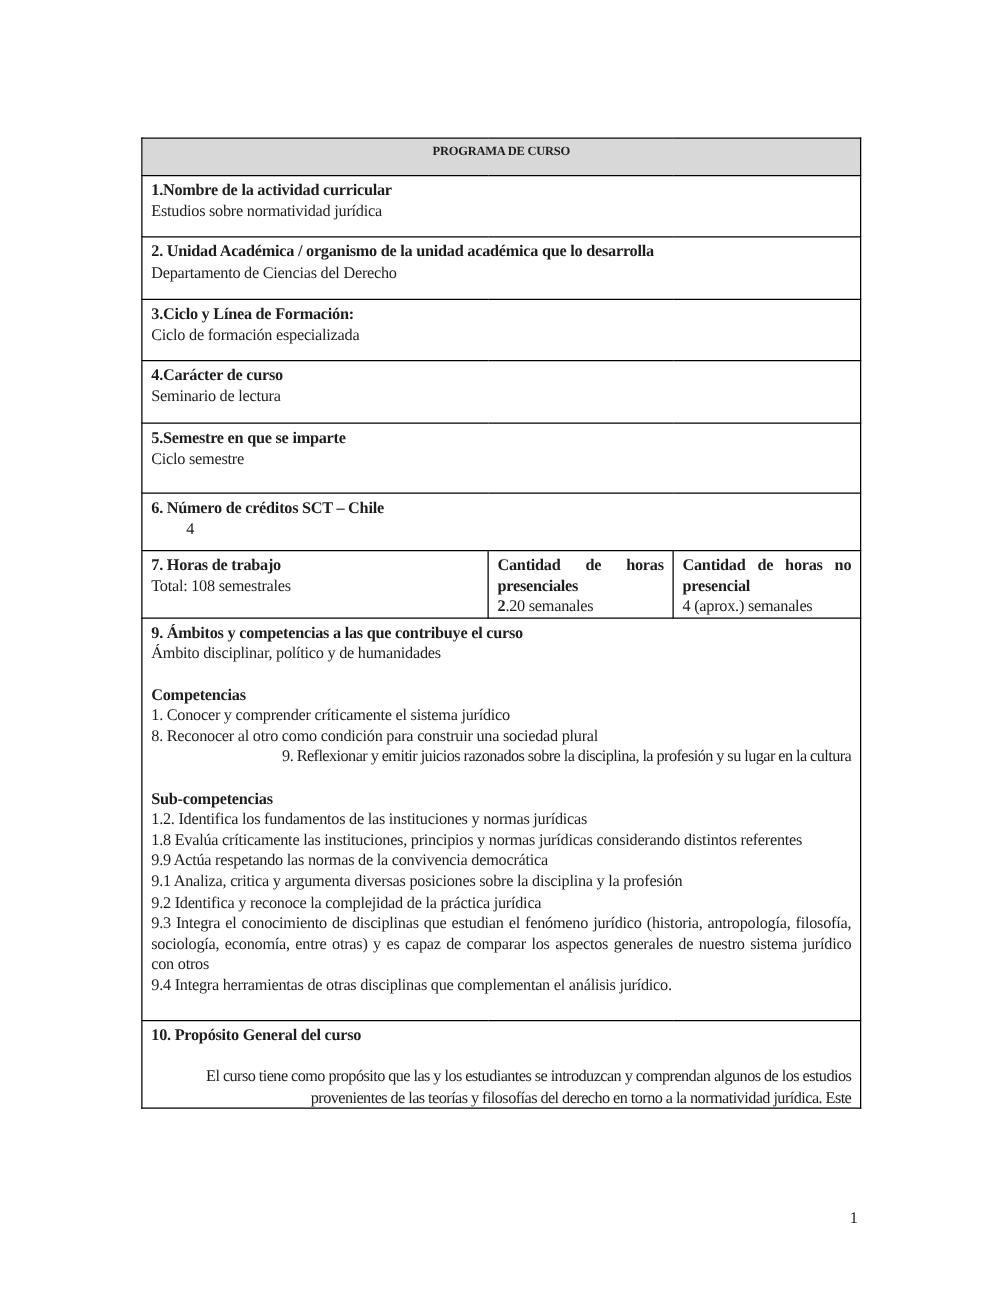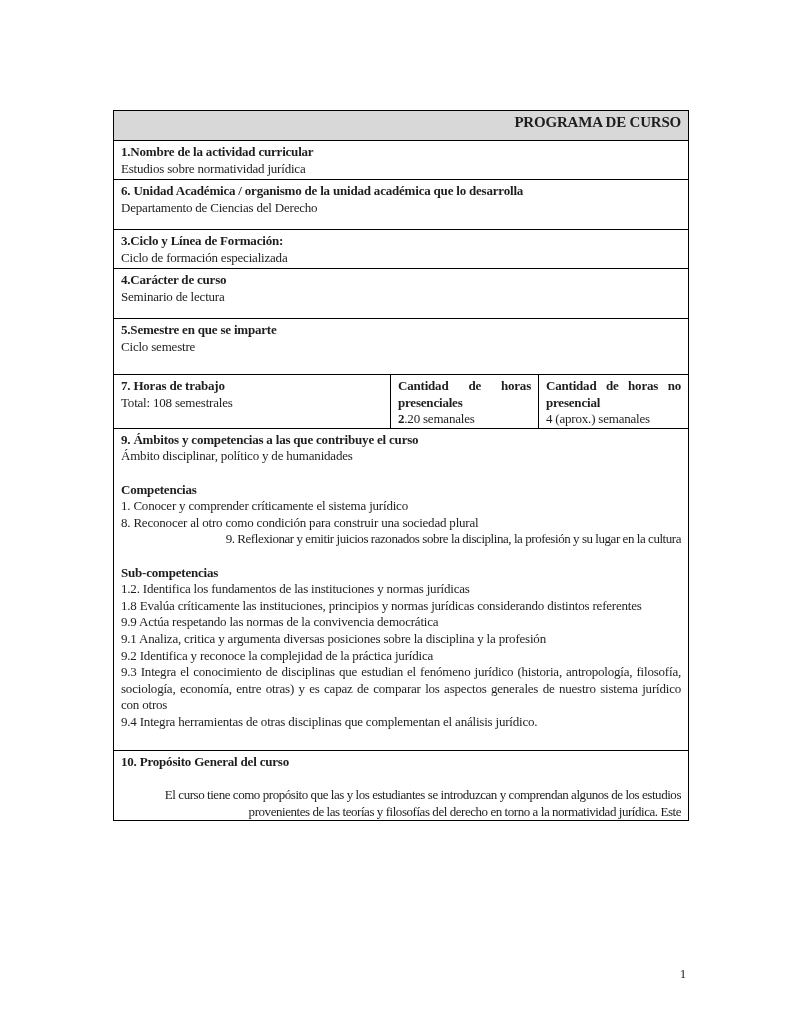--- a/index.html
+++ b/index.html
@@ -15,31 +15,31 @@
     border-collapse:collapse; table-layout:fixed;
   }
   td {
     border:1.5px solid #000;
     vertical-align:top;
     padding:3px 7px 0 7px;
     font-size:13px; line-height:16.6px; letter-spacing:-0.2px;
     overflow:hidden;
   }
   .title-cell {
-    background:#d8d8d8; text-align:right; font-weight:bold;
-    height:30px; font-size:15px; padding-top:3px;
+    background:#d8d8d8; text-align:center; font-weight:bold;
+    height:30px; font-size:10px; padding-top:3px;
   }
   p { margin:0; }
   .label { font-weight:bold; }
   .just { text-align:justify;font-family:Liberation Serif, serif; }
   .tight { letter-spacing:-0.45px;text-align:right; }
   .indent { padding-left:28px; }
   .spacer { height:16.6px; }
 
-  .h49{height:39px}.h50{height:50px}.h51{height:56px}.h46{height:46px}
+  .h49{height:49px}.h50{height:50px}.h51{height:56px}.h46{height:46px}
   .h48{height:48px}.h54{height:54px}.h322{height:322px}.h69{height:69px}
 
   .page-number {
     position:absolute; left:676px; top:966px; width:14px;
     font-size:13px; text-align:center;
   }
 </style>
 </head>
 <body>
 
@@ -59,21 +59,21 @@
 
     <tr>
       <td colspan="3" class="h49">
         <p class="label">1.Nombre de la actividad curricular</p>
         <p>Estudios sobre normatividad jurídica</p>
       </td>
     </tr>
 
     <tr>
       <td colspan="3" class="h50">
-        <p class="label">6. Unidad Académica / organismo de la unidad académica que lo desarrolla</p>
+        <p class="label">2. Unidad Académica / organismo de la unidad académica que lo desarrolla</p>
         <p>Departamento de Ciencias del Derecho</p>
       </td>
     </tr>
 
     <tr>
       <td colspan="3" class="h49">
         <p class="label">3.Ciclo y Línea de Formación:</p>
         <p>Ciclo de formación especializada</p>
       </td>
     </tr>
@@ -85,20 +85,26 @@
       </td>
     </tr>
 
     <tr>
       <td colspan="3" class="h51">
         <p class="label">5.Semestre en que se imparte</p>
         <p>Ciclo semestre</p>
       </td>
     </tr>
 
+    <tr>
+      <td colspan="3" class="h46">
+        <p class="label">6. Número de créditos SCT – Chile</p>
+        <p class="indent">4</p>
+      </td>
+    </tr>
 
     <tr>
       <td class="h48">
         <p class="label">7. Horas de trabajo</p>
         <p>Total: 108 semestrales</p>
       </td>
       <td class="h48">
         <p class="label just">Cantidad de horas presenciales</p>
         <p><span class="label">2</span><span>.20 semanales</span></p>
       </td>

